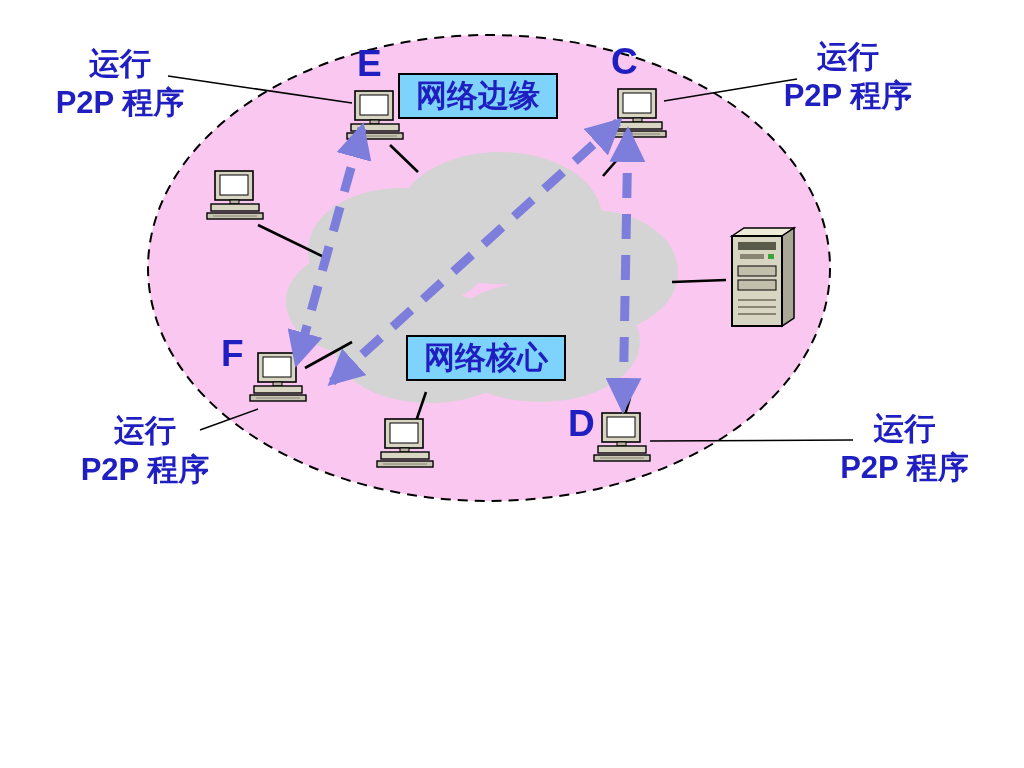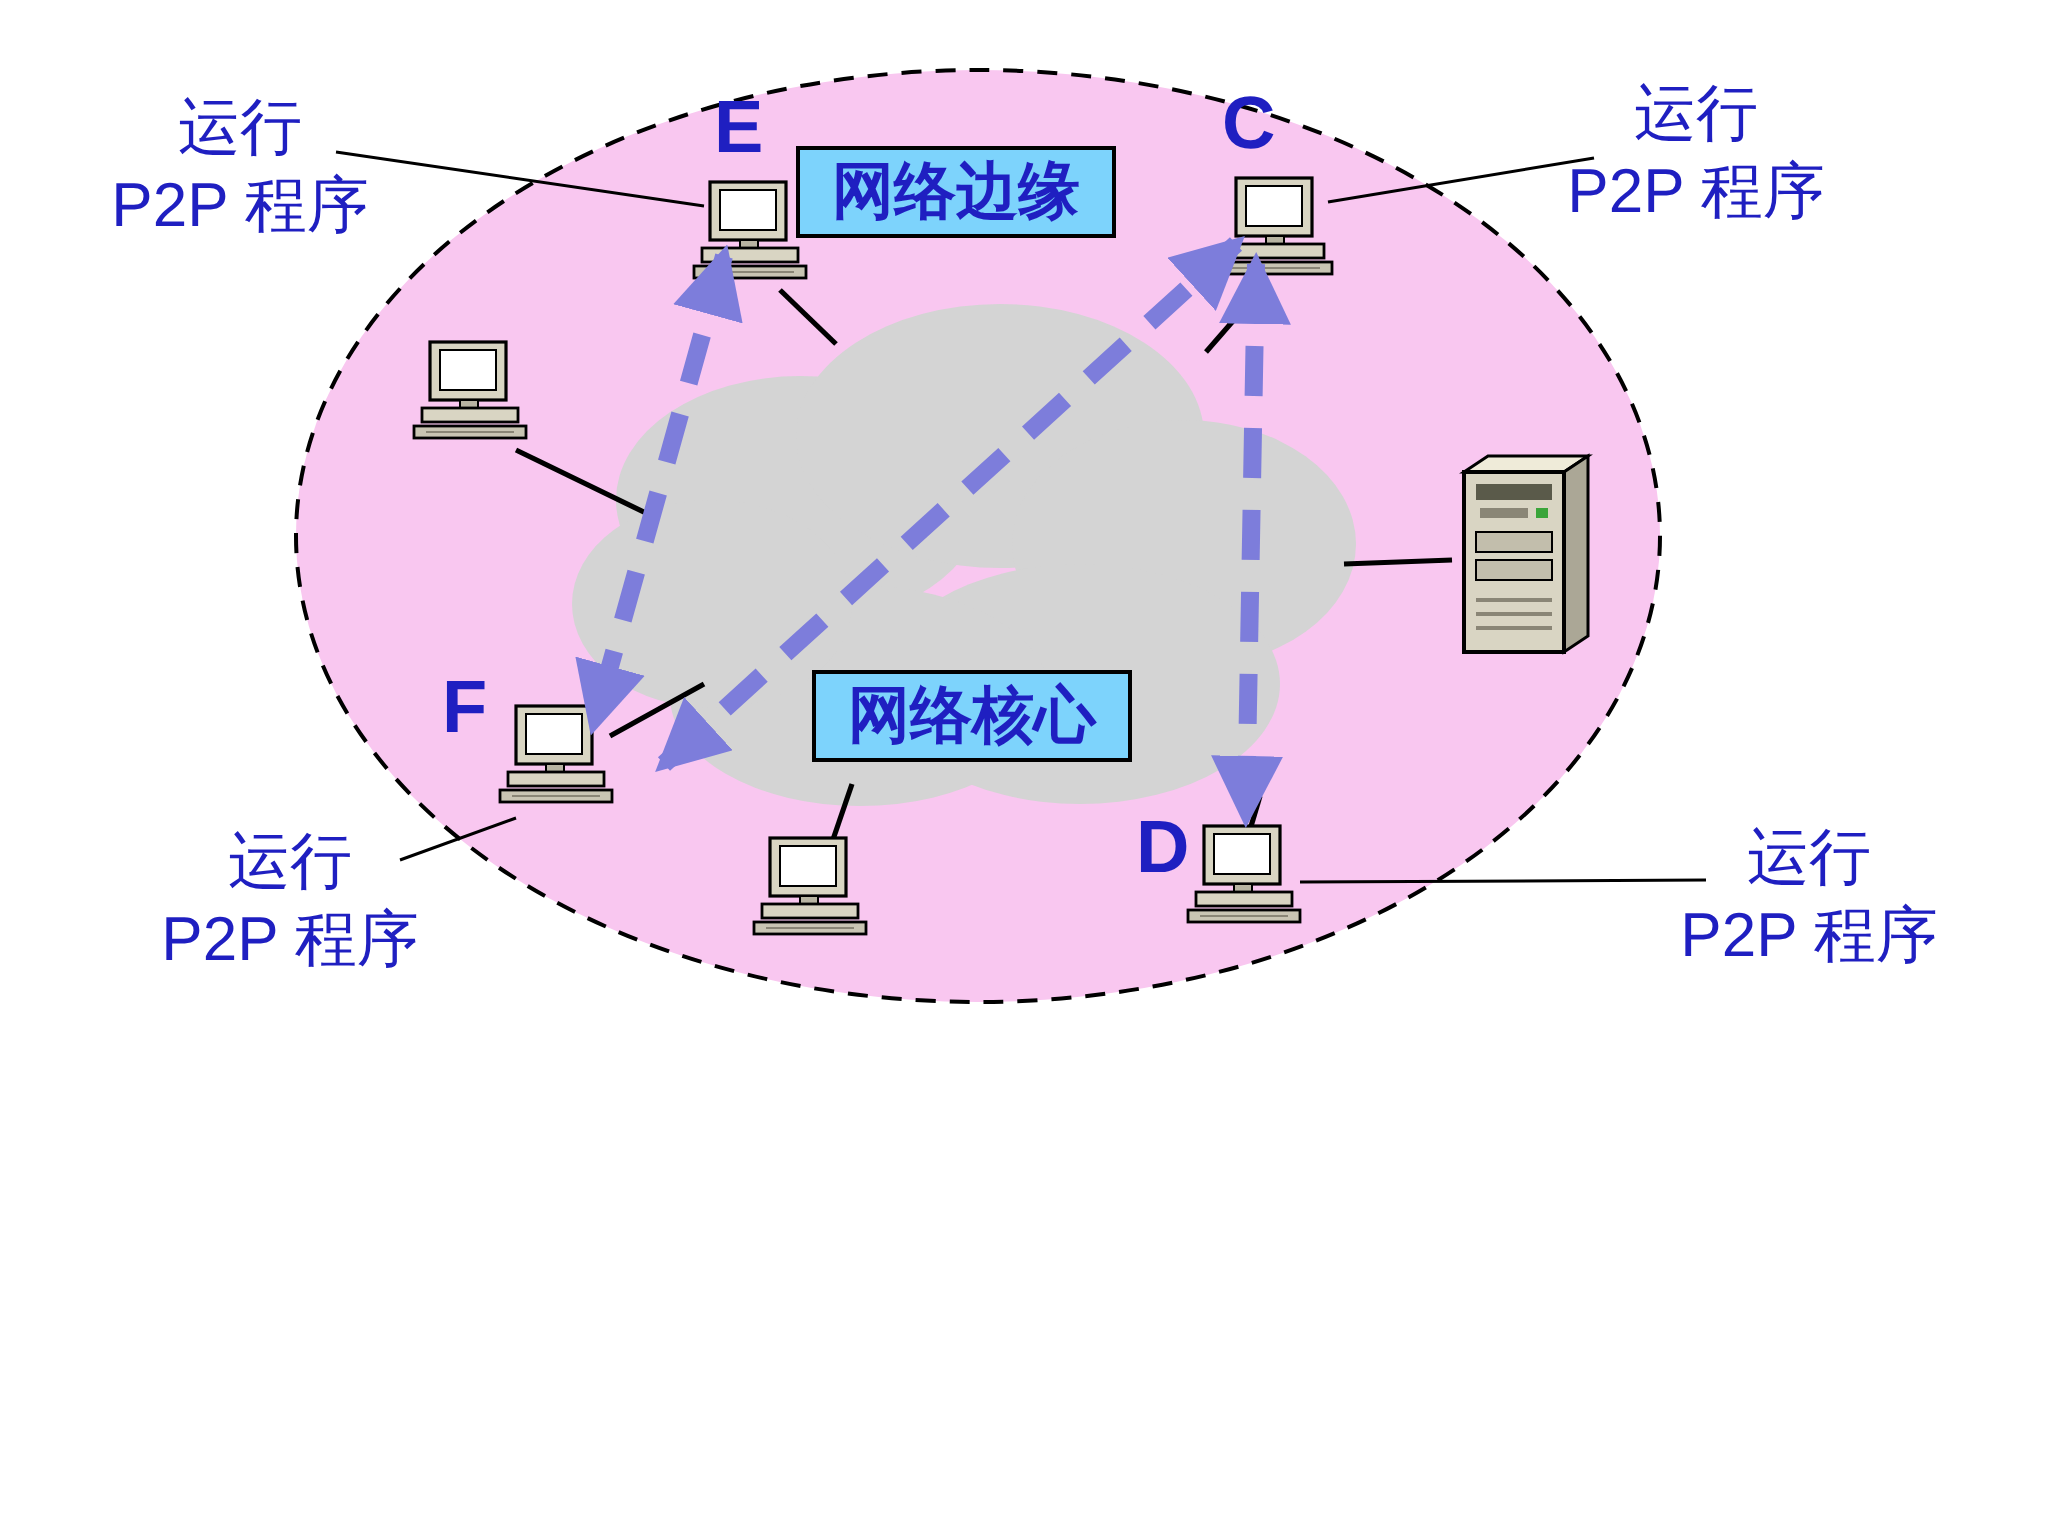--- a/index.html
+++ b/index.html
@@ -10,21 +10,21 @@
   #diagram-svg{position:absolute;left:0;top:0;}
   .region-box{
     position:absolute;background:#7dd3fc;border:2px solid #000000;
     color:#1F1FC1;font-size:31px;font-weight:bold;padding:4px 16px;line-height:1.1;
     white-space:nowrap;
   }
   .node-letter{
     position:absolute;color:#1F1FC1;font-size:37px;font-weight:bold;line-height:1;
   }
   .p2p-label{
-    position:absolute;color:#1F1FC1;font-size:31px;font-weight:normal;
+    position:absolute;color:#1F1FC1;font-size:31px;font-weight:bold;
     text-align:center;line-height:1.25;white-space:nowrap;
   }
   .p2p-label span{display:block;}
 </style>
 </head>
 <body>
 
 <div id="stage">
 
   <svg id="diagram-svg" width="1024" height="768" viewBox="0 0 1024 768">

